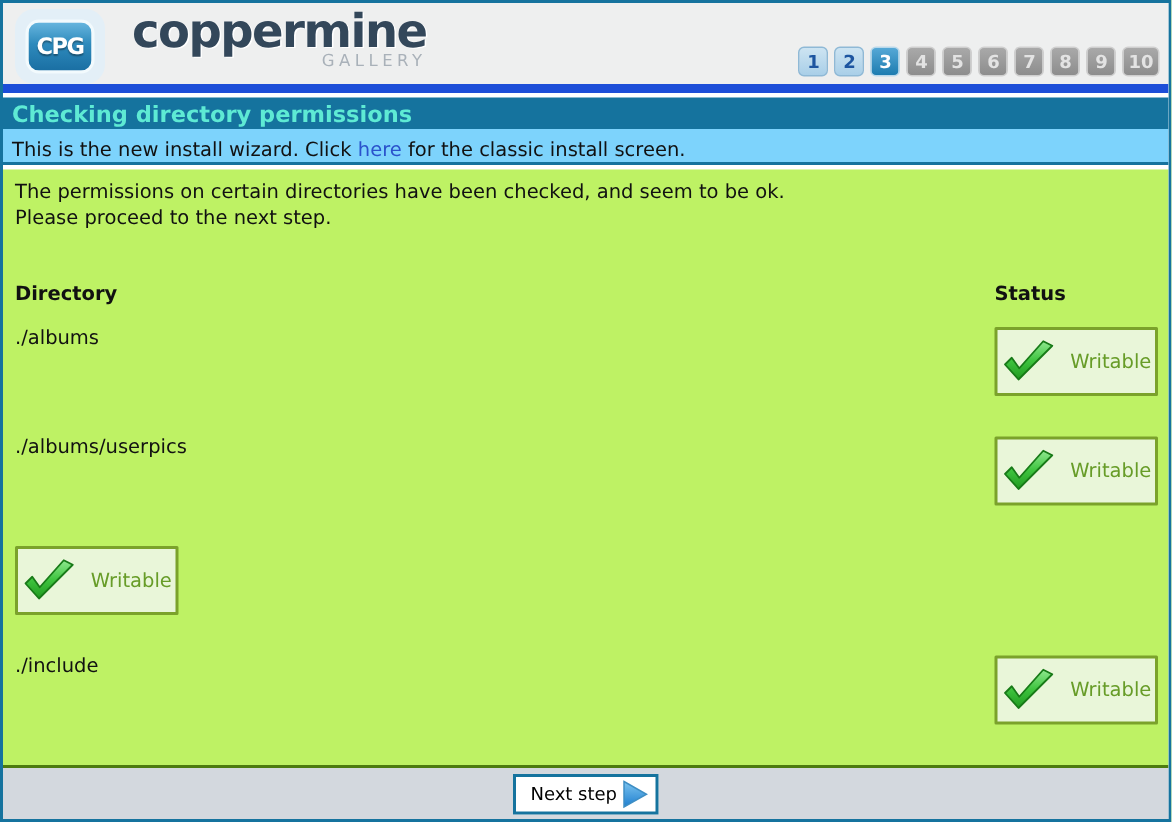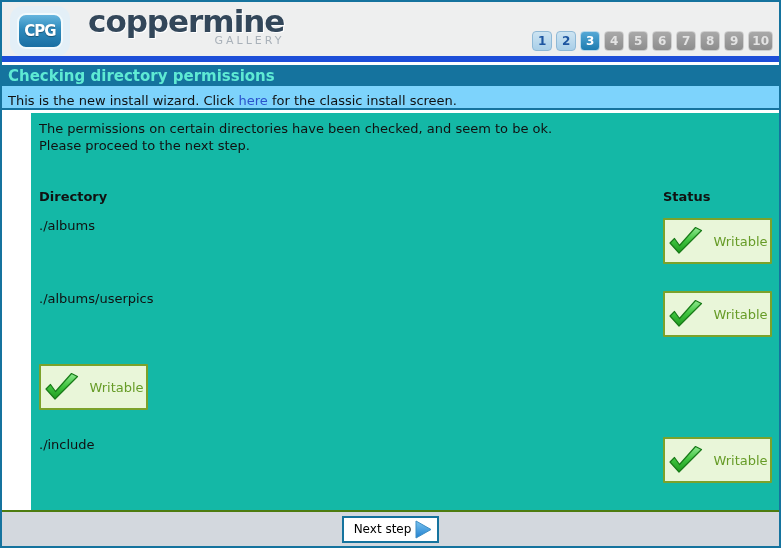--- a/index.html
+++ b/index.html
@@ -67,21 +67,21 @@
     display:flex; align-items:center; padding:0 6px;
   }
   .info-bar {
     height:25px; background:#7dd3fc; border-bottom:2px solid #15739e;
     font-size:13px; color:#111;
     display:flex; align-items:flex-end; padding:0 6px; white-space:pre;
   }
   .info-bar a { color:#2a52cc; text-decoration:none; cursor:pointer; }
 
   
-  .main { flex:1; background:#14b8a6; padding:7px 7px 0 8px;margin-left:29px; }
+  .main { flex:1; background:#bef264; padding:7px 7px 0 8px; }
   .intro { font-size:13px; color:#111; line-height:17px; }
   .cols-header { display:flex; margin-top:35px; font-size:13px; font-weight:bold; color:#111; }
   .col-dir { flex:1; }
   .col-status { width:109px; }
   .rows { margin-top:14px; }
   .perm-row { display:flex; height:46px; margin-bottom:27px; }
   .dir-label { flex:1; font-size:13px; color:#111; }
   .status-badge {
     width:109px; height:46px;
     background:#e9f6d9; border:2px solid #7ba22b; border-radius:1px;

